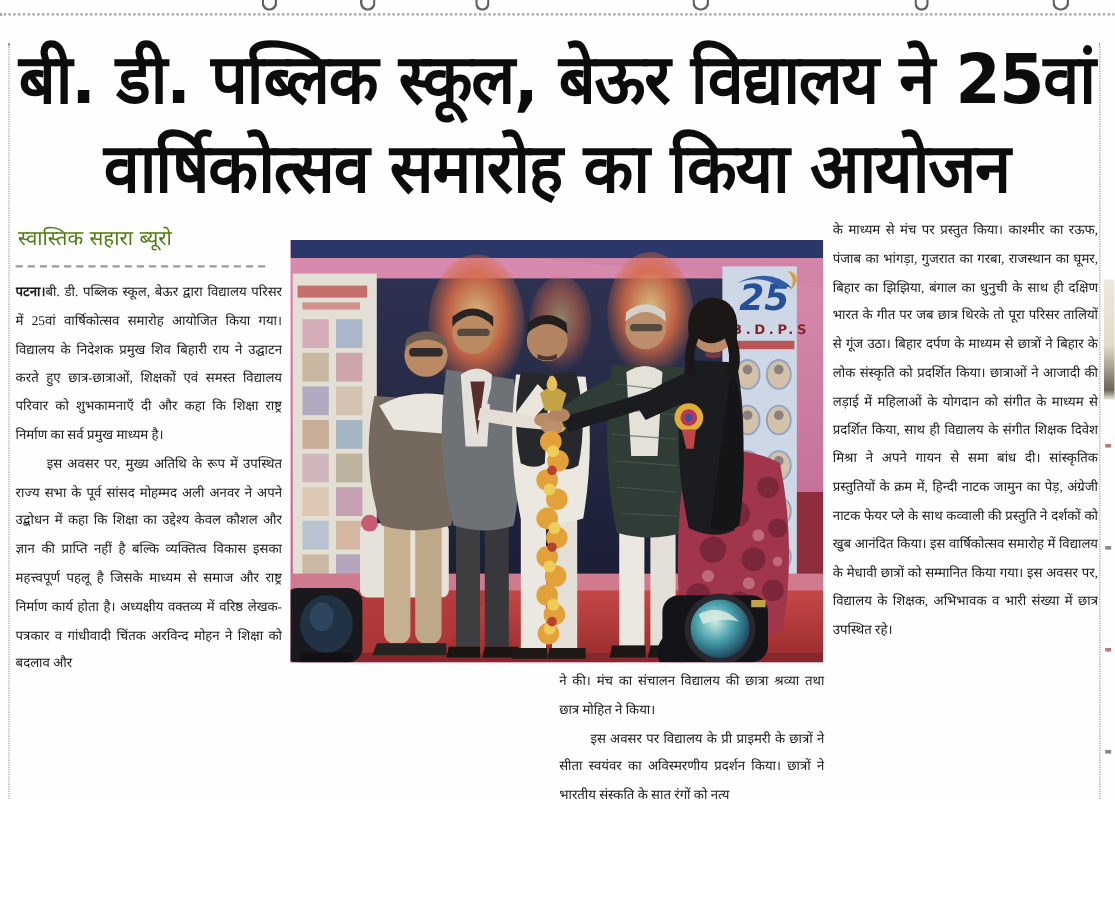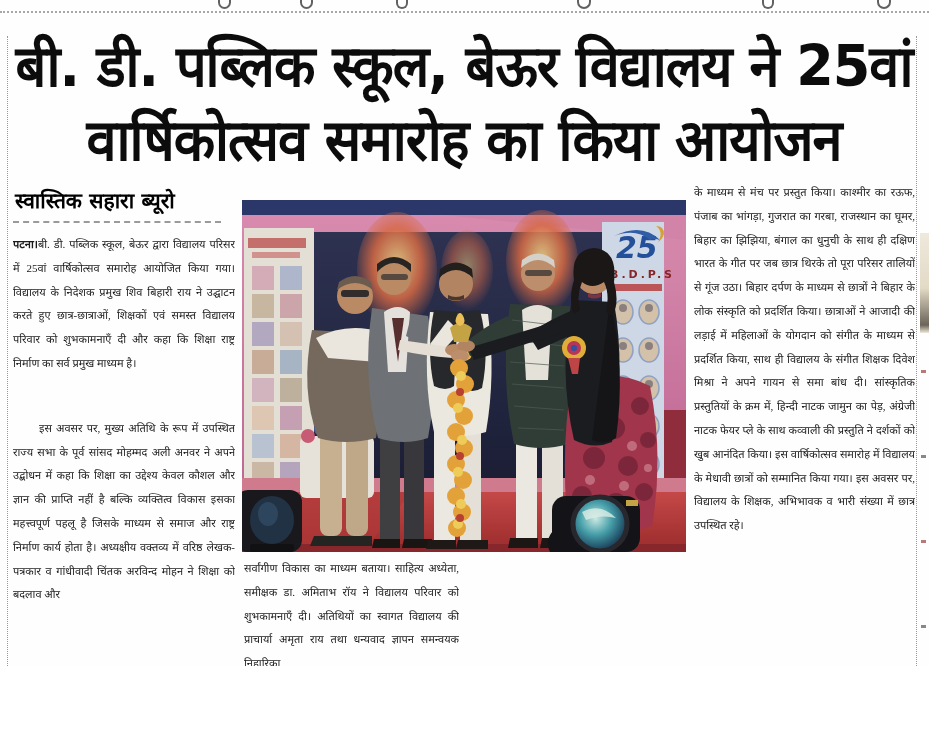--- a/index.html
+++ b/index.html
@@ -22,26 +22,26 @@
   .edge-speck{position:absolute;left:921px;width:5px;height:3px;background:#9c4040;opacity:.7;}
 
   .headline{position:absolute;left:14px;top:30px;width:900px;margin:0;text-align:center;
             font-family:"DejaVu Sans","Liberation Sans",sans-serif;
             font-weight:bold;color:#0c0c0c;font-size:54px;line-height:70px;
             letter-spacing:-1px;transform:scaleY(1.06);transform-origin:top center;}
   .headline span{display:block;white-space:nowrap;}
 
   .byline{position:absolute;left:15px;top:186px;width:215px;
           font-family:"DejaVu Sans","Liberation Sans",sans-serif;
-          font-weight:bold;font-size:21px;color:#000000;}
+          font-weight:normal;font-size:17px;color:#4d7c0f;}
   .byline-rule{position:absolute;left:13px;top:221px;width:208px;border-top:2px dashed #9a9a9a;}
 
   .col{position:absolute;font-size:11px;line-height:23.8px;text-align:justify;overflow:hidden;}
   .col p{margin:0;}
-  .col p.ind{text-indent:26px;margin-top:41px;}
+  .col p.ind{text-indent:26px;}
   .dateline{font-weight:bold;margin-right:0;}
   .col1{left:13px;top:233px;width:222px;height:480px;}
   .col2{left:244px;top:557px;width:215px;height:156px;}
   .col3{left:466px;top:557px;width:221px;height:156px;}
   .col4{left:694px;top:181px;width:221px;height:534px;}
 
   .photo{position:absolute;left:242px;top:200px;width:444px;height:352px;margin:0;
          background:#f9a8d4;overflow:hidden;}
   .photo svg{display:block;filter:saturate(.92) contrast(.96);}
 
@@ -337,24 +337,23 @@
         <rect x="310" y="296" width="88" height="56" rx="14" fill="#101014"></rect>
         <path d="M312 330 q-10 10 -4 22 l20 0 Z" fill="#101014"></path>
         <circle cx="358" cy="324" r="27" fill="url(#lens)"></circle>
         <circle cx="358" cy="324" r="27" fill="none" stroke="#23232a" stroke-width="5"></circle>
         <path d="M340 312 q18 -10 34 6 q-14 -4 -30 2 Z" fill="#dff2ea" opacity=".8"></path>
         <rect x="384" y="300" width="12" height="6" fill="#caa43a"></rect>
       </g>
     </svg>
   </figure>
 
-  <div class="col col2">
-    <p>सर्वांगीण विकास का माध्यम बताया। साहित्य अध्येता, समीक्षक डा. अमिताभ रॉय ने विद्यालय परिवार को शुभकामनाएँ दी। अतिथियों का स्वागत विद्यालय की प्राचार्या अमृता राय तथा धन्यवाद ज्ञापन समन्वयक निहारिका</p>
-  </div>
   <div class="col col3">
+    <p>ने की। मंच का संचालन विद्यालय की छात्रा श्रव्या तथा छात्र मोहित ने किया।</p>
+    <p class="ind">इस अवसर पर विद्यालय के प्री प्राइमरी के छात्रों ने सीता स्वयंवर का अविस्मरणीय प्रदर्शन किया। छात्रों ने भारतीय संस्कृति के सात रंगों को नृत्य</p>
   </div>
   <div class="col col4">
     <p>के माध्यम से मंच पर प्रस्तुत किया। काश्मीर का रऊफ, पंजाब का भांगड़ा, गुजरात का गरबा, राजस्थान का घूमर, बिहार का झिझिया, बंगाल का धुनुची के साथ ही दक्षिण भारत के गीत पर जब छात्र थिरके तो पूरा परिसर तालियों से गूंज उठा। बिहार दर्पण के माध्यम से छात्रों ने बिहार के लोक संस्कृति को प्रदर्शित किया। छात्राओं ने आजादी की लड़ाई में महिलाओं के योगदान को संगीत के माध्यम से प्रदर्शित किया, साथ ही विद्यालय के संगीत शिक्षक दिवेश मिश्रा ने अपने गायन से समा बांध दी। सांस्कृतिक प्रस्तुतियों के क्रम में, हिन्दी नाटक जामुन का पेड़, अंग्रेजी नाटक फेयर प्ले के साथ कव्वाली की प्रस्तुति ने दर्शकों को खुब आनंदित किया। इस वार्षिकोत्सव समारोह में विद्यालय के मेधावी छात्रों को सम्मानित किया गया। इस अवसर पर, विद्यालय के शिक्षक, अभिभावक व भारी संख्या में छात्र उपस्थित रहे।</p>
   </div>
 
   <div class="bottom-bar"></div>
   <span class="reg-dot" style="left: 406px; background: rgb(42, 170, 225);"></span>
   <span class="reg-dot" style="left: 433px; background: rgb(246, 234, 10);"></span>
   <span class="reg-dot" style="left: 461px; background: rgb(236, 9, 140);"></span>
   <span class="reg-dot" style="left: 489px; background: rgb(35, 31, 32);"></span>

